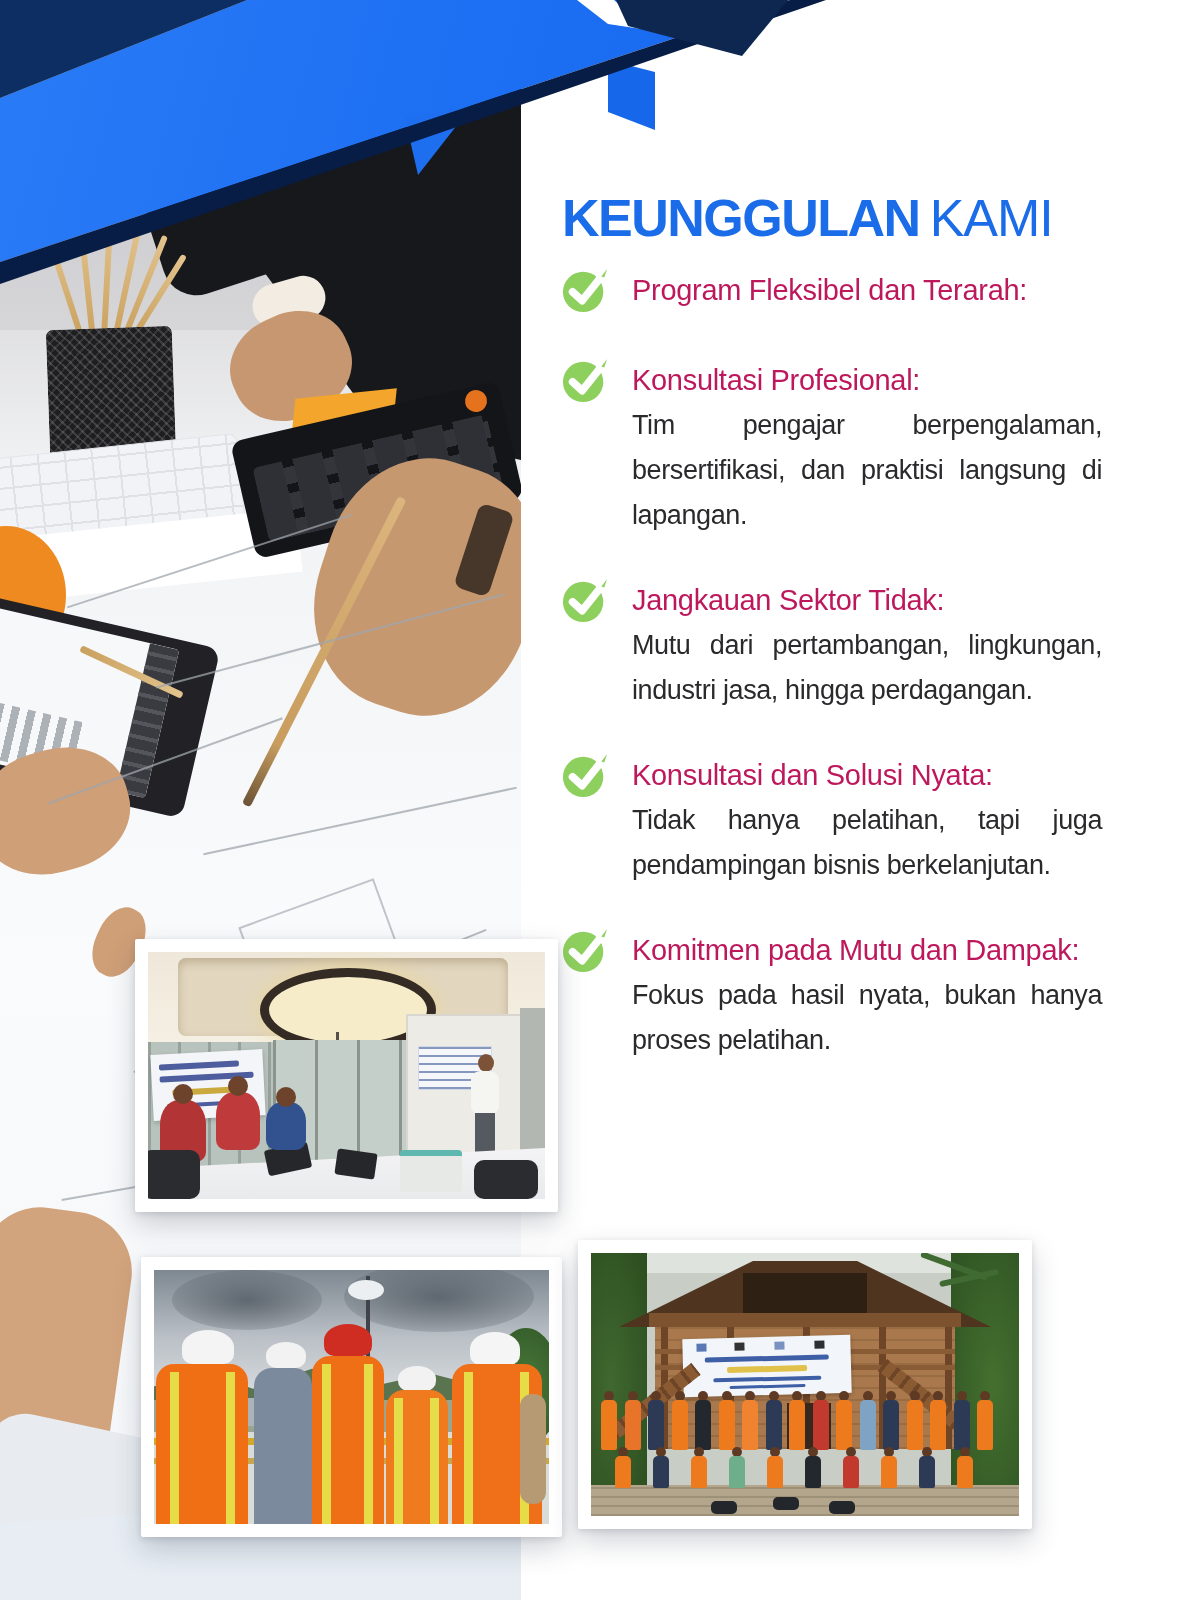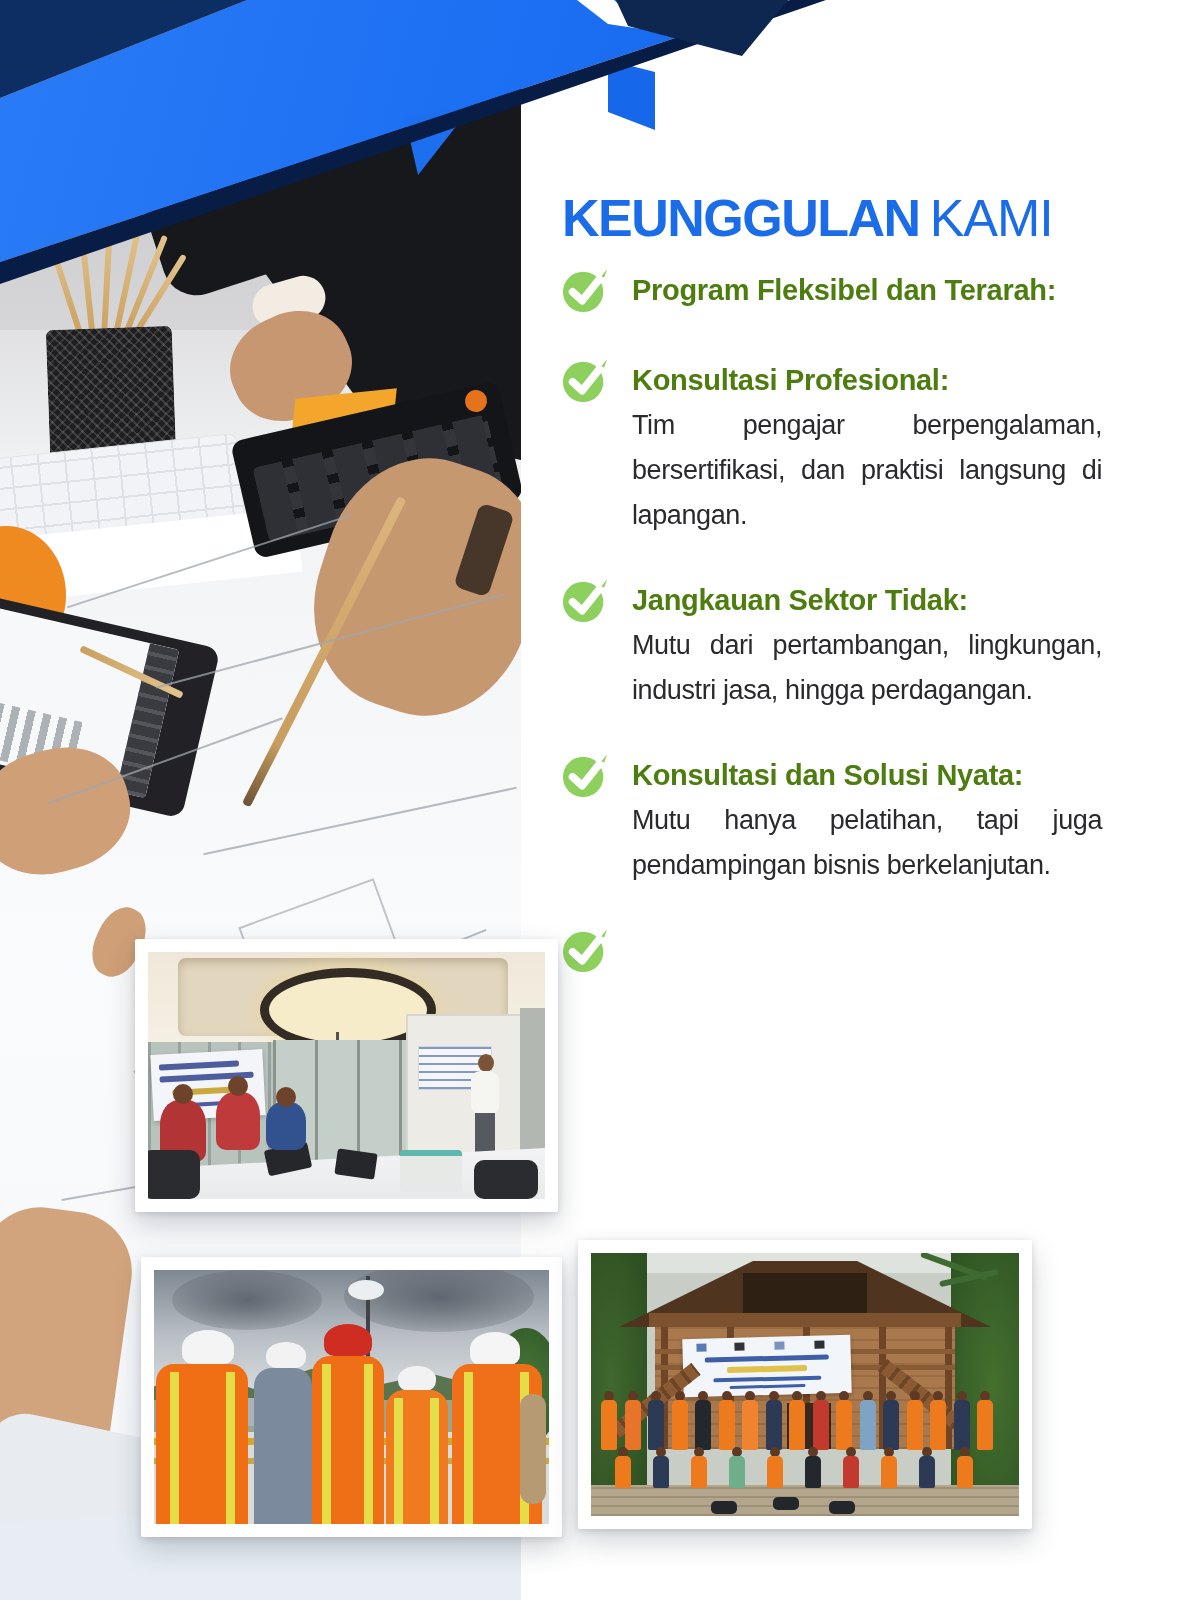--- a/index.html
+++ b/index.html
@@ -63,21 +63,21 @@
   .rb-white-notch{background:#ffffff;clip-path:polygon(577px 0,614px 0,648px 30px,608px 24px);}
   .rb-navy-para{background:#0d2750;clip-path:polygon(616px 0,788px 0,742px 56px,628px 26px);}
 
   
   .headline{left:562px;top:188px;width:560px;white-space:nowrap;letter-spacing:-1px;}
   .headline .hl1{font-weight:700;font-size:52px;color:#1a6ce8;letter-spacing:-1.5px;}
   .headline .hl2{font-weight:400;font-size:52px;color:#1a6ce8;margin-left:10px;}
   .features{left:562px;top:268px;width:548px;}
   .feat{display:grid;grid-template-columns:70px 1fr;margin-bottom:40px;}
   .feat-icon{width:48px;height:48px;margin-top:-2px;}
-  .feat-title{font-size:29px;font-weight:700;color:#4d7c0f;line-height:45px;letter-spacing:-0.3px;}
+  .feat-title{font-size:29px;font-weight:400;color:#be185d;line-height:45px;letter-spacing:-0.3px;}
   .feat-body{font-size:27px;color:#2a2a2d;line-height:45px;text-align:justify;letter-spacing:-0.4px;width:470px;}
 
   
   .polaroid{background:#ffffff;box-shadow:0 12px 28px rgba(40,50,70,.22),0 2px 6px rgba(40,50,70,.15);border-radius:2px;}
   .pol-inner{position:absolute;overflow:hidden;background:#dadcd8;}
 
   
   .pol-meeting{left:135px;top:939px;width:423px;height:273px;}
   .pol-meeting .pol-inner{left:13px;top:13px;width:397px;height:247px;}
   .mt-ceiling{left:0;top:0;width:397px;height:105px;background:linear-gradient(180deg,#efe8da,#f6f1e5);}
@@ -265,31 +265,35 @@
     <div class="feat">
       <div>
         <svg class="feat-icon" viewBox="0 0 50 50">
             <circle cx="22" cy="27" r="21" fill="#8ed05e"></circle>
             <path d="M11 27 L21 36 L41 11" stroke="#fff" stroke-width="8" fill="none" stroke-linecap="round" stroke-linejoin="round"></path>
             <path d="M41 11 L47 3 L44 12 Z" fill="#8ed05e"></path>
           </svg>
       </div>
       <div>
         <div class="feat-title">Konsultasi dan Solusi Nyata:</div>
-        <div class="feat-body">Mutu hanya pelatihan, tapi juga pendampingan bisnis berkelanjutan.</div>
+        <div class="feat-body">Tidak hanya pelatihan, tapi juga pendampingan bisnis berkelanjutan.</div>
       </div>
     </div>
 
     <div class="feat">
       <div>
         <svg class="feat-icon" viewBox="0 0 50 50">
             <circle cx="22" cy="27" r="21" fill="#8ed05e"></circle>
             <path d="M11 27 L21 36 L41 11" stroke="#fff" stroke-width="8" fill="none" stroke-linecap="round" stroke-linejoin="round"></path>
             <path d="M41 11 L47 3 L44 12 Z" fill="#8ed05e"></path>
           </svg>
+      </div>
+      <div>
+        <div class="feat-title">Komitmen pada Mutu dan Dampak:</div>
+        <div class="feat-body">Fokus pada hasil nyata, bukan hanya proses pelatihan.</div>
       </div>
     </div>
 
   </div>
 
   <div class="abs polaroid pol-meeting">
     <div class="pol-inner">
       <div class="abs mt-ceiling"></div>
       <div class="abs mt-recess"></div>
       <div class="abs mt-ring"></div>

